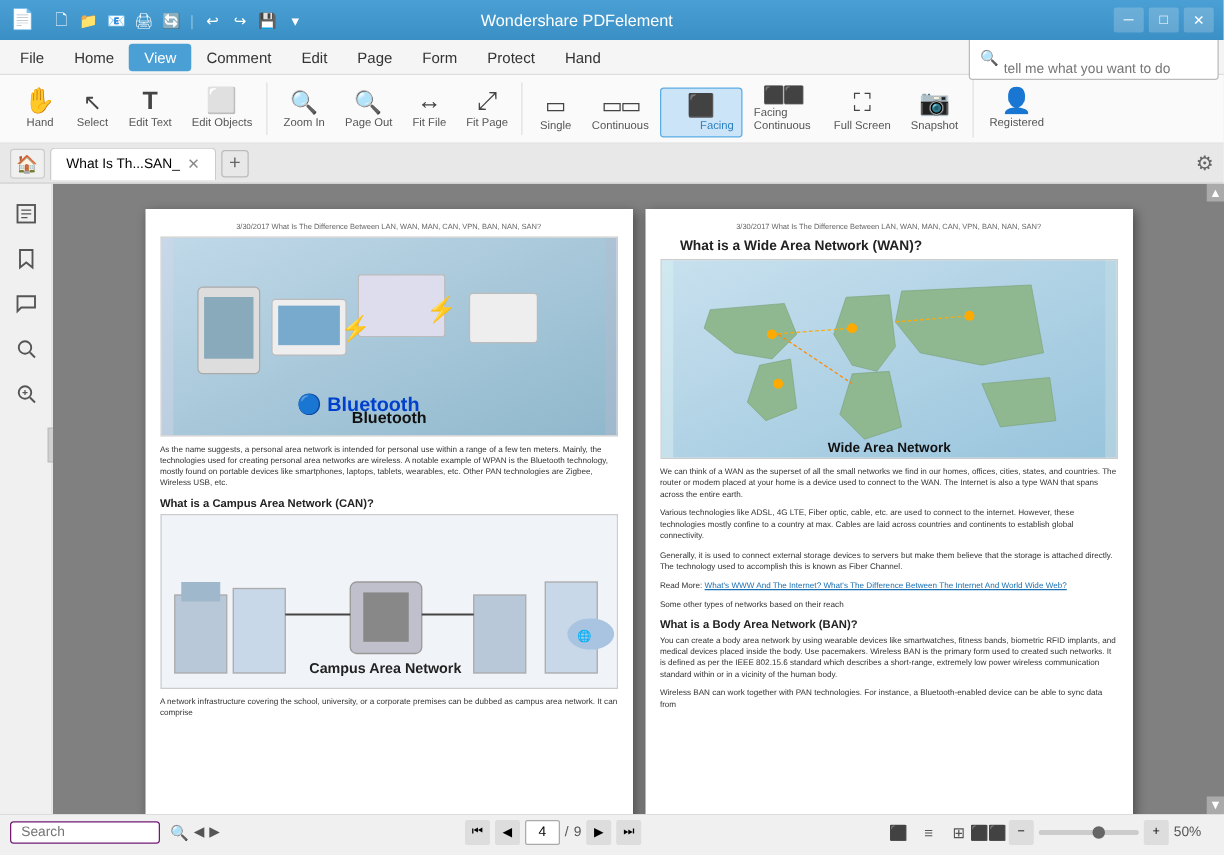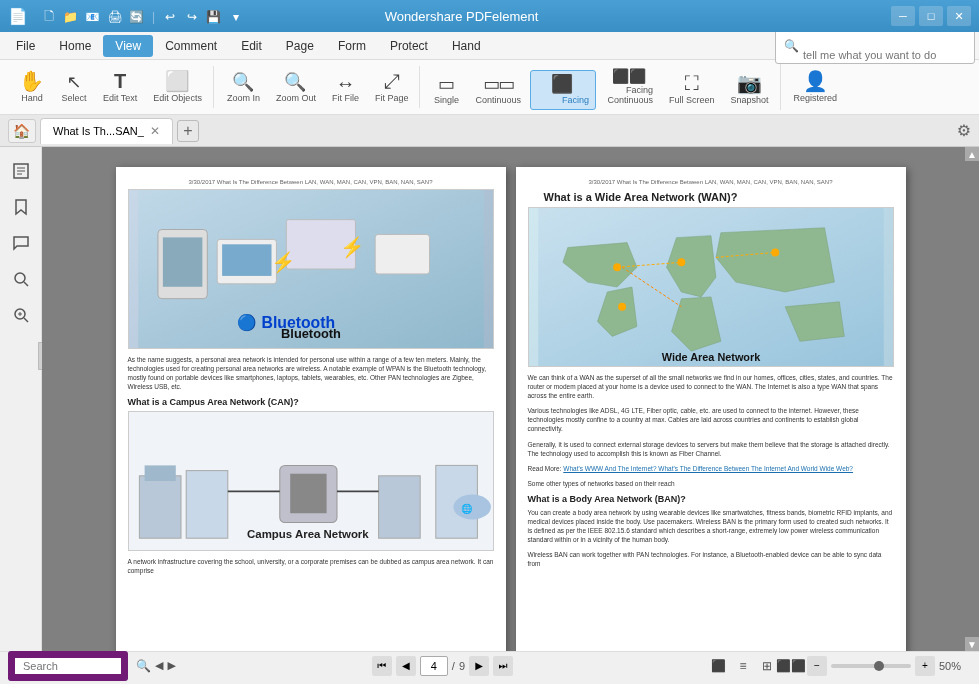--- a/index.html
+++ b/index.html
@@ -230,21 +230,21 @@
       height: 28px;
       display: flex;
       align-items: center;
       padding: 0 8px;
       font-size: 11px;
       gap: 8px;
       color: #555;
     }
     .status-search {
       background: white;
-      border: 7px solid #701a75;
+      border: 1px solid #701a75;
       border-radius: 3px;
       padding: 2px 8px;
       font-size: 11px;
       width: 120px;
     }
     .status-nav { display: flex; align-items: center; gap: 4px; margin-left: auto; }
     .status-nav-btn {
       width: 20px; height: 20px; background: #ddd; border: none;
       cursor: pointer; border-radius: 2px; font-size: 10px;
       display: flex; align-items: center; justify-content: center;
@@ -340,21 +340,21 @@
     </button>
   </div>
 
   <div class="toolbar-group">
     <button class="tool-btn">
       <span class="tool-icon" style="font-size:18px;">🔍</span>
       <span class="tool-label">Zoom In</span>
     </button>
     <button class="tool-btn">
       <span class="tool-icon" style="font-size:18px;">🔍</span>
-      <span class="tool-label">Zoom Out</span>
+      <span class="tool-label">Page Out</span>
     </button>
     <button class="tool-btn">
       <span class="tool-icon">↔</span>
       <span class="tool-label">Fit File</span>
     </button>
     <button class="tool-btn">
       <span class="tool-icon">⤢</span>
       <span class="tool-label">Fit Page</span>
     </button>
   </div>
@@ -367,21 +367,21 @@
     <button class="tool-btn">
       <span class="tool-icon" style="font-size:18px; letter-spacing:-2px;">▭▭</span>
       <span class="tool-label">Continuous</span>
     </button>
     <button class="tool-btn active">
       <span class="tool-icon" style="font-size:18px; color:#2a7fc0;">⬛</span>
       <span class="tool-label" style="color:#2a7fc0;margin-left:25px;">Facing</span>
     </button>
     <button class="tool-btn">
       <span class="tool-icon" style="font-size:14px; letter-spacing:-1px;">⬛⬛</span>
-      <span class="tool-label" style="white-space:normal; text-align:right; max-width:48px;">Facing Continuous</span>
+      <span class="tool-label" style="white-space:normal; text-align:left; max-width:48px;">Facing Continuous</span>
     </button>
     <button class="tool-btn">
       <span class="tool-icon">⛶</span>
       <span class="tool-label">Full Screen</span>
     </button>
     <button class="tool-btn">
       <span class="tool-icon">📷</span>
       <span class="tool-label">Snapshot</span>
     </button>
   </div>

